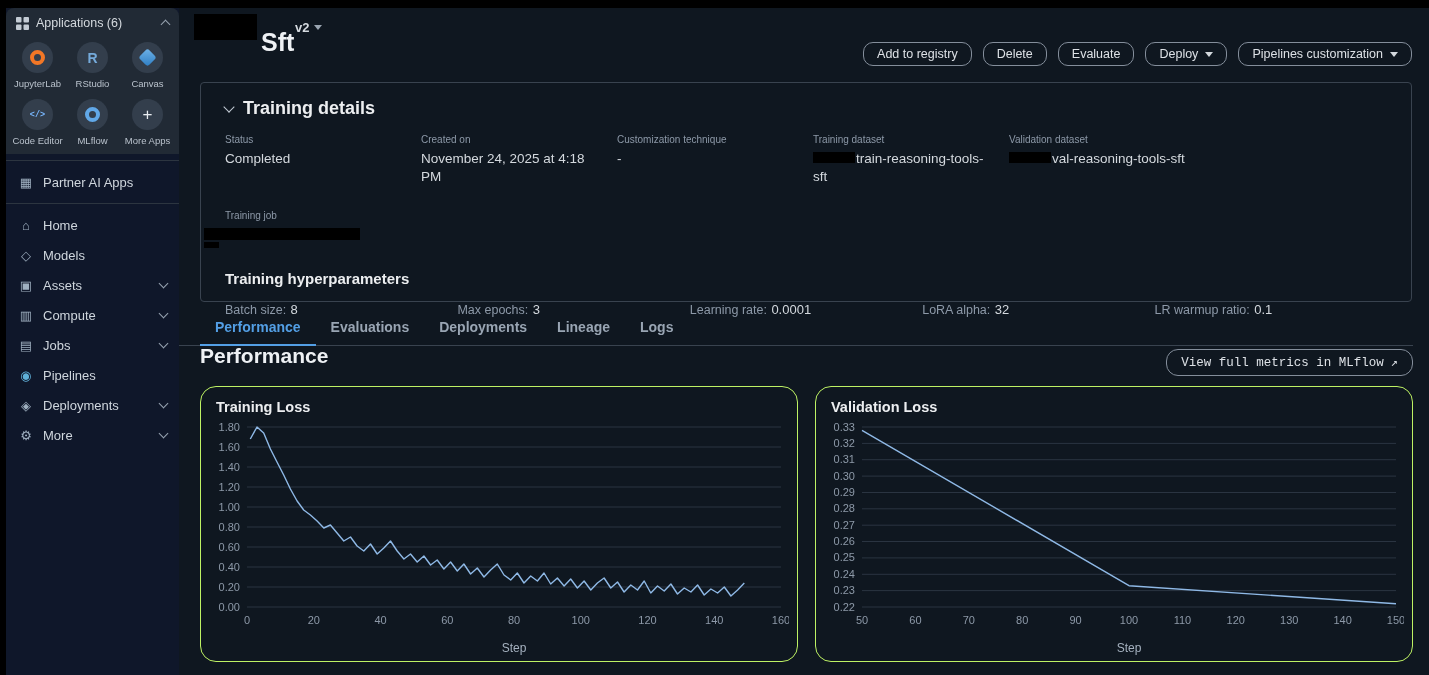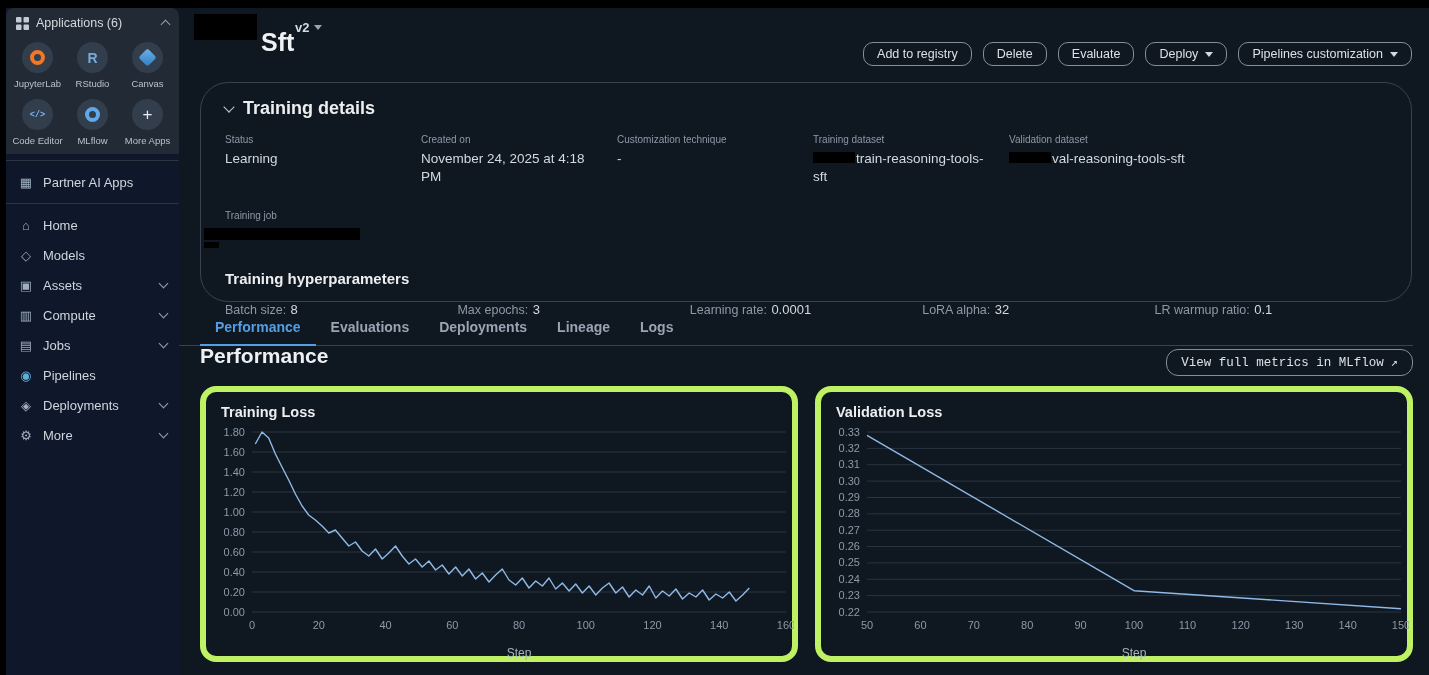--- a/index.html
+++ b/index.html
@@ -46,21 +46,21 @@
   .page-title { position:absolute; left:82px; top:20px; font-size:25px; font-weight:bold; color:#eef1f4;text-align:right; }
   .version-select { position:absolute; left:116px; top:12px; font-size:13px; color:#d4d9de;
     display:flex; align-items:center; cursor:pointer;font-weight:bold; }
   .version-select .caret { border-top-color:#9aa5b1; margin-left:5px; }
   .header-actions { position:absolute; right:17px; top:34px; display:flex; gap:11px; }
   .btn { background:transparent; border:1px solid #848e9b; border-radius:10px; color:#dde1e6;
     font-size:12.5px; font-family:inherit; padding:4px 13px; cursor:pointer; display:flex;
     align-items:center; white-space:nowrap; }
 
   .details-panel { position:absolute; left:21px; top:74px; width:1212px; height:220px;
-    border:1px solid #39434f; border-radius:28px; padding:15px 24px; }
+    border:1px solid #39434f; border-radius:4px; padding:15px 24px; }
   .panel-header { display:flex; align-items:center; gap:10px; cursor:pointer; }
   .panel-header h2 { font-size:18px; font-weight:bold; color:#eceef0; }
   .fields-grid { display:grid; grid-template-columns:repeat(6,1fr); column-gap:14px; margin-top:15px; }
   .field-label { font-size:10px; color:#8d99a8; }
   .field-value { font-size:13.5px; color:#d4d9de; margin-top:5px; line-height:1.35; }
   .redact-sm { display:inline-block; width:42px; height:11px; background:#000; margin-right:1px; }
   .training-job { margin-top:24px; }
   .redact-wide { width:156px; height:12px; background:#000; margin-top:7px; margin-left:-21px; }
   .redact-tiny { width:15px; height:6px; background:#000; margin-top:2px; margin-left:-21px; }
   .hyper-heading { font-size:15px; font-weight:bold; color:#eceef0; margin-top:22px; }
@@ -72,21 +72,21 @@
     border-bottom:1px solid #39434f; }
   .tab { padding:6px 15px 9px 15px; font-size:14px; font-weight:bold; color:#99a5b3;
     cursor:pointer; margin-bottom:-1px; border-bottom:2px solid transparent; }
   .tab.active { color:#539fe5; border-bottom-color:#539fe5; }
 
   .perf-heading { position:absolute; left:21px; top:336px; font-size:21px; font-weight:bold; color:#eef1f4; }
   .mlflow-btn { position:absolute; right:16px; top:341px; border-radius:12px; padding:5px 14px;font-family:Liberation Mono, monospace; }
   .ext-icon { margin-left:7px; color:#dde1e6; font-size:12px; }
 
   .charts { position:absolute; left:21px; top:378px; display:flex; gap:17px; }
-  .chart-panel { width:598px; height:276px; border:6px solid #bef264; border-radius:16px; background:#0f1720; }
+  .chart-panel { width:598px; height:276px; border:1px solid #bef264; border-radius:16px; background:#0f1720; }
   .chart-title { margin:12px 0 0 15px; font-size:14.5px; font-weight:bold; color:#eceef0; }
   .chart-svg { display:block; margin:2px 4px 0 4px; }
   .grid { stroke:#2a3441; stroke-width:1; }
   .tick { fill:#8d99a8; font-size:11px; font-family:"Liberation Sans", sans-serif; }
   .ytick { text-anchor:end; }
   .xtick { text-anchor:middle; }
   .axis-label { fill:#a5b1bf; font-size:12px; text-anchor:middle; font-family:"Liberation Sans", sans-serif; }
   .series { fill:none; stroke:#8fb9e6; stroke-width:1.4; stroke-linejoin:round; }
 </style>
 </head>
@@ -225,21 +225,21 @@
 
   <section class="details-panel">
     <div class="panel-header">
       <span class="chev down big"></span>
       <h2>Training details</h2>
     </div>
 
     <div class="fields-grid">
       <div class="field">
         <div class="field-label">Status</div>
-        <div class="field-value">Learning</div>
+        <div class="field-value">Completed</div>
       </div>
       <div class="field">
         <div class="field-label">Created on</div>
         <div class="field-value">November 24, 2025 at 4:18 PM</div>
       </div>
       <div class="field">
         <div class="field-label">Customization technique</div>
         <div class="field-value">-</div>
       </div>
       <div class="field">

